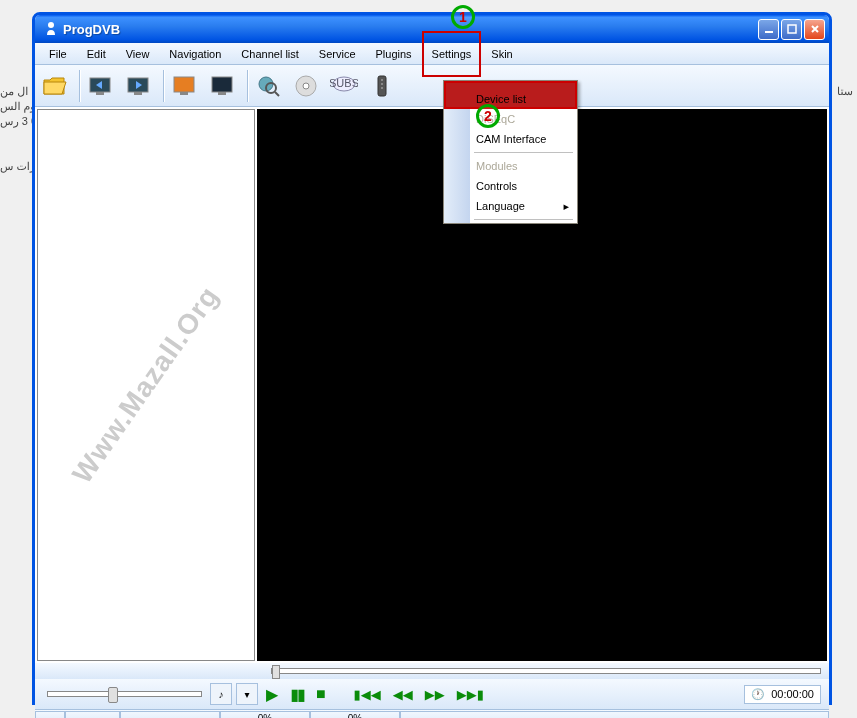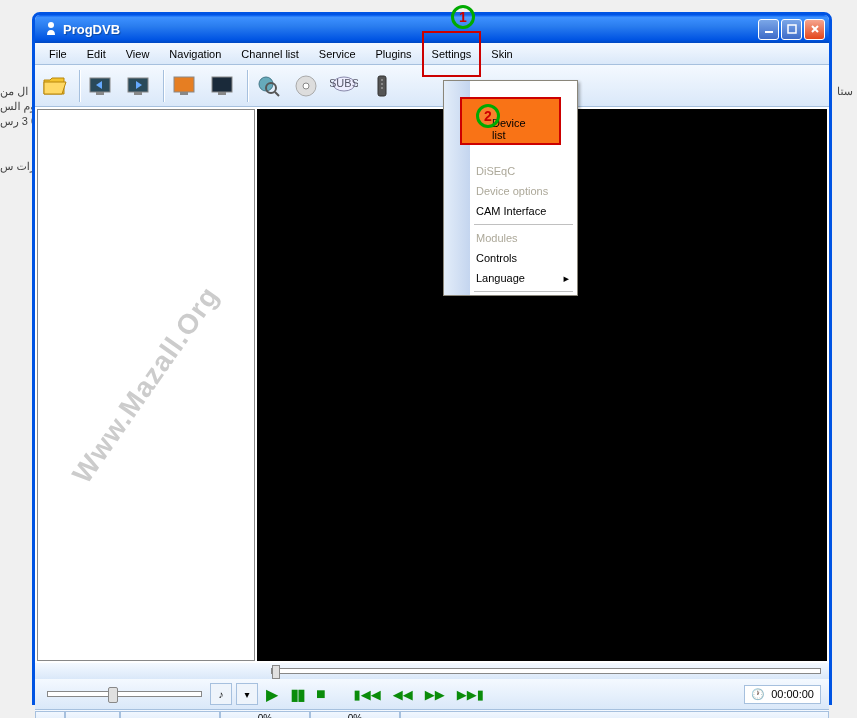--- a/index.html
+++ b/index.html
@@ -26,21 +26,21 @@
     
     .content { display: flex; height: 556px; background: #fff; }
     .sidebar { width: 218px; background: #fff; border: 1px solid #888; margin: 2px; position: relative; overflow: hidden; }
     .watermark { position: absolute; left: 50%; top: 50%; transform: translate(-50%, -50%) rotate(-55deg); font-size: 28px; font-weight: bold; color: #ccc; white-space: nowrap; letter-spacing: 1px; }
     .video-area { flex: 1; background: #000; margin: 2px 2px 2px 0; position: relative; }
     
     .dropdown-menu { position: absolute; left: 408px; top: 65px; width: 135px; background: #fff; border: 1px solid #8a867a; box-shadow: 2px 2px 3px rgba(0,0,0,0.3); z-index: 100; }
     .dropdown-left { position: absolute; left: 0; top: 0; bottom: 0; width: 26px; background: linear-gradient(to right, #e3edf9, #c4d5ef); }
     .dd-item { padding: 4px 20px 4px 32px; cursor: pointer; color: #000; position: relative; }
     .dd-item.disabled { color: #aca899; cursor: default; }
-    .dd-item.highlighted { background: #f97316; border: 2px solid #c00; padding: 18px 18px 2px 30px; margin: 16px; }
+    .dd-item.highlighted { background: #b91c1c; border: 2px solid #c00; padding: 10px 18px 2px 30px; margin: 0; }
     .dd-sep { height: 1px; background: #c0c0c0; margin: 3px 4px 3px 30px; }
     .dd-arrow { position: absolute; right: 8px; top: 50%; transform: translateY(-50%); }
     
     .annotation { position: absolute; width: 24px; height: 24px; border: 3px solid #0a0; border-radius: 50%; display: flex; align-items: center; justify-content: center; font-weight: bold; font-size: 14px; color: #c00; z-index: 200; background: rgba(255,255,255,0.1); }
     
     .seekbar-area { height: 16px; background: linear-gradient(to bottom, #f4f9ff, #dae8f9); padding: 4px 8px; display: flex; align-items: center; }
     .seekbar { flex: 1; height: 6px; background: #fff; border: 1px solid #888; position: relative; margin-left: 228px; }
     .seek-handle { position: absolute; left: 0; top: -4px; width: 8px; height: 14px; background: #e0e0e0; border: 1px solid #888; }
     
     .controls-bar { height: 30px; background: linear-gradient(to bottom, #f4f9ff, #dae8f9); display: flex; align-items: center; padding: 0 8px; gap: 4px; }
@@ -209,21 +209,20 @@
     <div class="status-cell" style="width:100px"></div>
     <div class="status-cell" style="width:90px">0%</div>
     <div class="status-cell" style="width:90px">0%</div>
     <div class="status-cell" style="flex:1"></div>
   </div>
 
   <div class="dropdown-menu">
     <div class="dropdown-left"></div>
     <div class="dd-item highlighted">Device list</div>
     <div class="dd-item disabled">DiSEqC</div>
-    <div class="dd-item disabled">Device options</div>
     <div class="dd-item">CAM Interface</div>
     <div class="dd-sep"></div>
     <div class="dd-item disabled">Modules</div>
     <div class="dd-item">Controls</div>
     <div class="dd-item"><span>Language</span><span class="dd-arrow">▸</span></div>
     <div class="dd-sep"></div>
   </div>
 
 </div>
 

